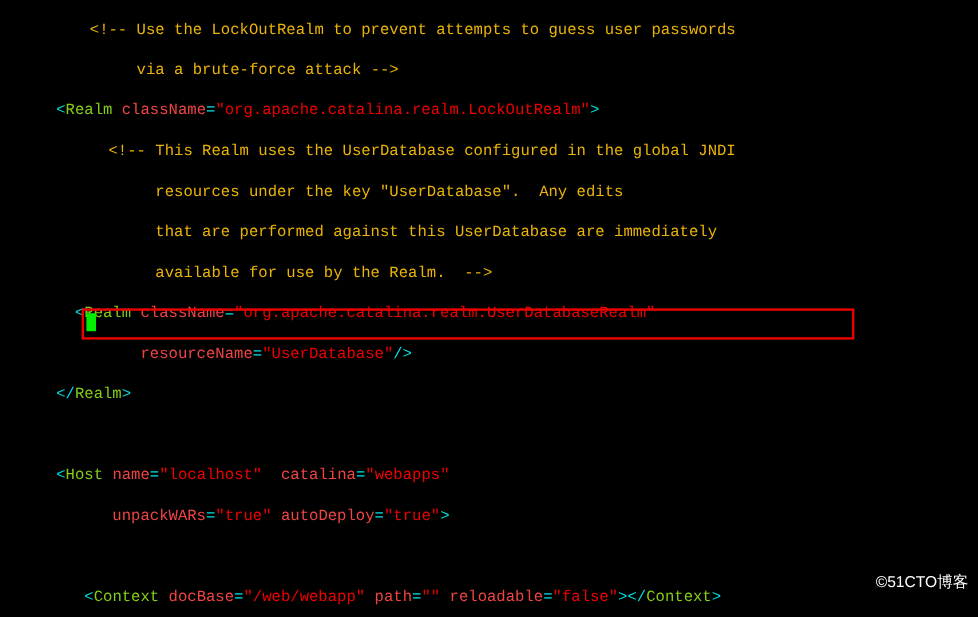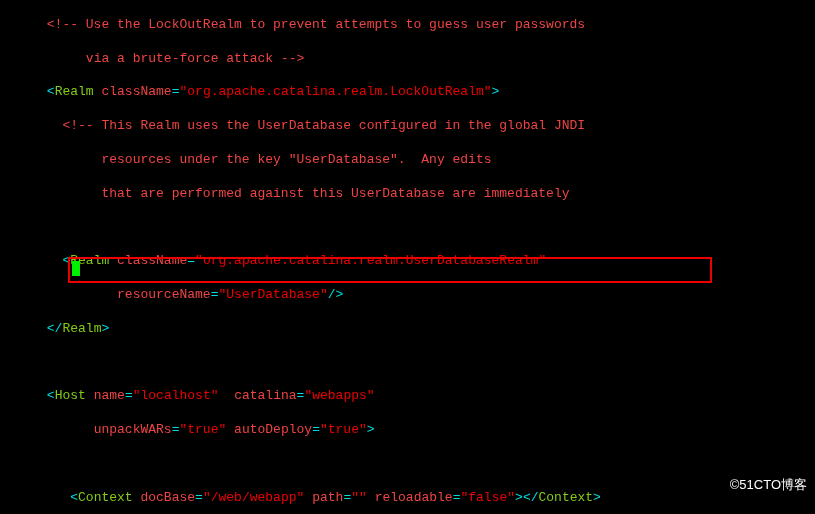--- a/index.html
+++ b/index.html
@@ -17,21 +17,21 @@
   }
   .code-area {
     padding: 0;
     white-space: pre;
     position: relative;
   }
   .c-tag   { color: #84cc16; }     
   .c-punc  { color: #00dddd; }     
   .c-attr  { color: #ef4444; }     
   .c-str   { color: #ee0000; }     
-  .c-cmt   { color: #ef4444; }
+  .c-cmt   { color: #eab308; margin-left: 28px; }
 
   .hl-box {
     position: absolute;
     left: 68px;
     top: 257px;
     width: 640px;
     height: 22px;
     border: 2px solid #ee0000;
     pointer-events: none;
   }
@@ -57,21 +57,21 @@
 </head>
 <body>
 
 <div class="code-area">
 <span class="line"><span>      </span><span class="c-cmt">&lt;!-- Use the LockOutRealm to prevent attempts to guess user passwords</span></span>
 <span class="line"><span>          </span> <span class="c-cmt">via a brute-force attack --&gt;</span></span>
 <span class="line"><span>      </span><span class="c-punc">&lt;</span><span class="c-tag">Realm</span> <span class="c-attr">className</span><span class="c-punc">=</span><span class="c-str">"<span>org.apache.catalina.realm.LockOutRealm</span>"</span><span class="c-punc">&gt;</span></span>
 <span class="line"><span>        </span><span class="c-cmt">&lt;!-- This Realm uses the UserDatabase configured in the global JNDI</span></span>
 <span class="line"><span>          </span>   <span class="c-cmt">resources under the key "UserDatabase".  Any edits</span></span>
 <span class="line"><span>          </span>   <span class="c-cmt">that are performed against this UserDatabase are immediately</span></span>
-<span class="line"><span>          </span>   </span>
+<span class="line"><span>          </span>   <span class="c-cmt">available for use by the Realm.  --&gt;</span></span>
 <span class="line"><span>        </span><span class="c-punc">&lt;</span><span class="c-tag">Realm</span> <span class="c-attr">className</span><span class="c-punc">=</span><span class="c-str">"<span>org.apache.catalina.realm.UserDatabaseRealm</span>"</span></span>
 <span class="line"><span>               </span><span class="c-attr">resourceName</span><span class="c-punc">=</span><span class="c-str">"<span>UserDatabase</span>"</span><span class="c-punc">/&gt;</span></span>
 <span class="line"><span>      </span><span class="c-punc">&lt;/</span><span class="c-tag">Realm</span><span class="c-punc">&gt;</span></span>
 <span class="line"> </span>
 <span class="line"><span>      </span><span class="c-punc">&lt;</span><span class="c-tag">Host</span> <span class="c-attr">name</span><span class="c-punc">=</span><span class="c-str">"<span>localhost</span>"</span>  <span class="c-attr">catalina</span><span class="c-punc">=</span><span class="c-str">"<span>webapps</span>"</span></span>
 <span class="line"><span>          </span>  <span class="c-attr">unpackWARs</span><span class="c-punc">=</span><span class="c-str">"<span>true</span>"</span> <span class="c-attr">autoDeploy</span><span class="c-punc">=</span><span class="c-str">"<span>true</span>"</span><span class="c-punc">&gt;</span></span>
 <span class="line"> </span>
 <span class="line"><span>        </span> <span class="c-punc">&lt;</span><span class="c-tag">Context</span> <span class="c-attr">docBase</span><span class="c-punc">=</span><span class="c-str">"<span>/web/webapp</span>"</span> <span class="c-attr">path</span><span class="c-punc">=</span><span class="c-str">"<span></span>"</span> <span class="c-attr">reloadable</span><span class="c-punc">=</span><span class="c-str">"<span>false</span>"</span><span class="c-punc">&gt;&lt;/</span><span class="c-tag">Context</span><span class="c-punc">&gt;</span></span>
 
 

